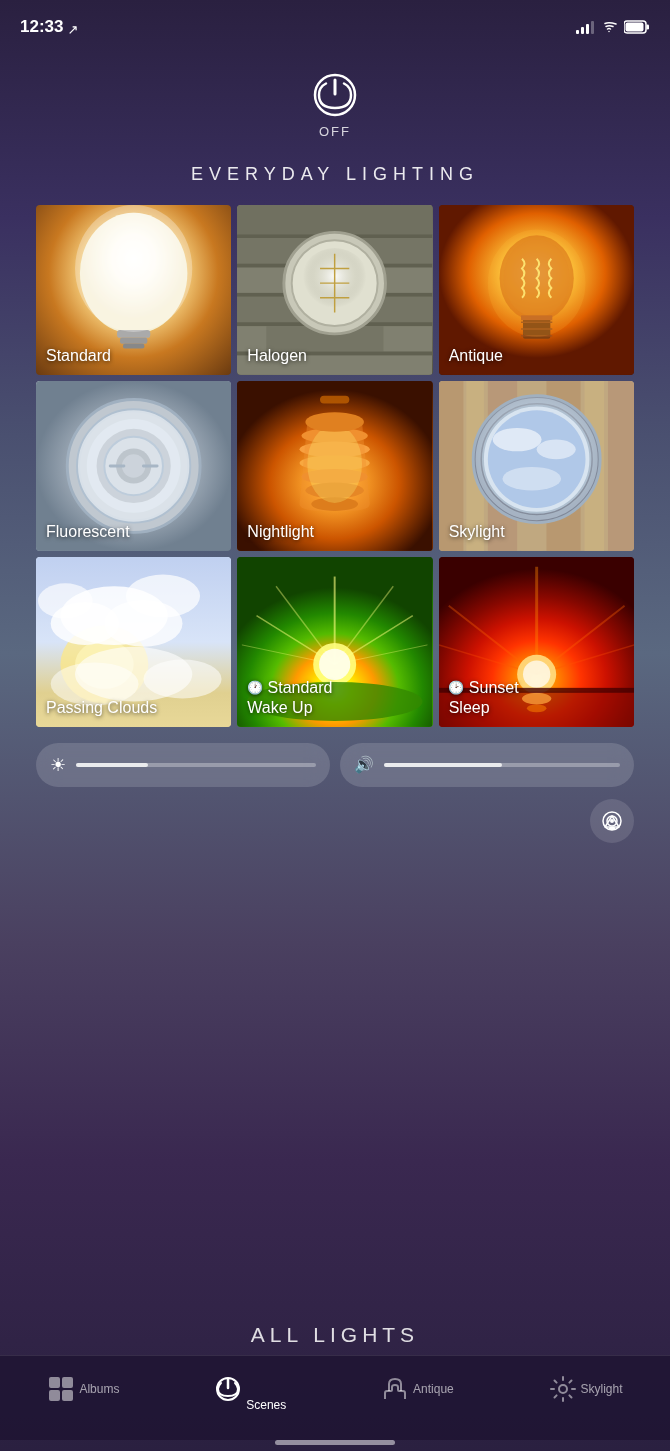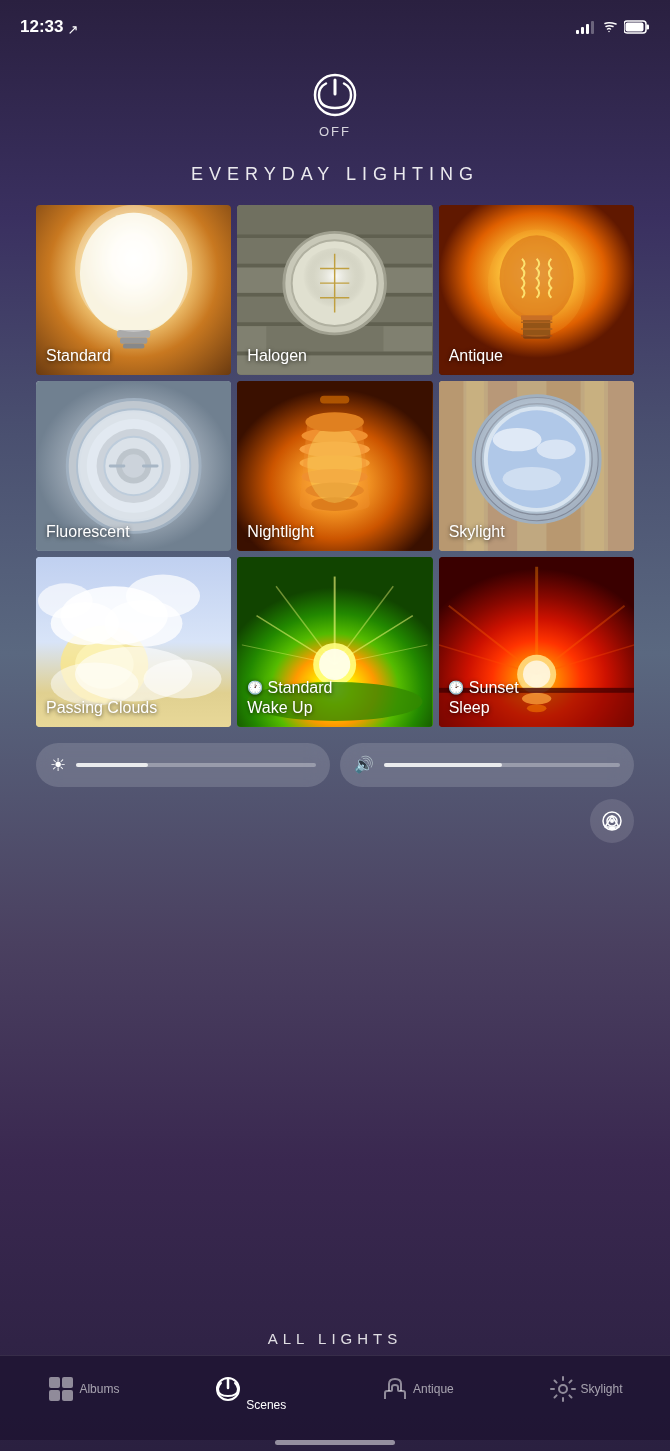--- a/index.html
+++ b/index.html
@@ -216,21 +216,21 @@
     
     .bottom-section {
       position: absolute;
       bottom: 0;
       left: 0;
       right: 0;
     }
 
     .all-lights-label {
       text-align: center;
-      font-size: 15px;
+      font-size: 21px;
       letter-spacing: 5px;
       font-weight: 300;
       color: rgba(255,255,255,0.85);
       padding: 10px 0 8px;
     }
 
     .tab-bar {
       display: flex;
       justify-content: space-around;
       align-items: center;

